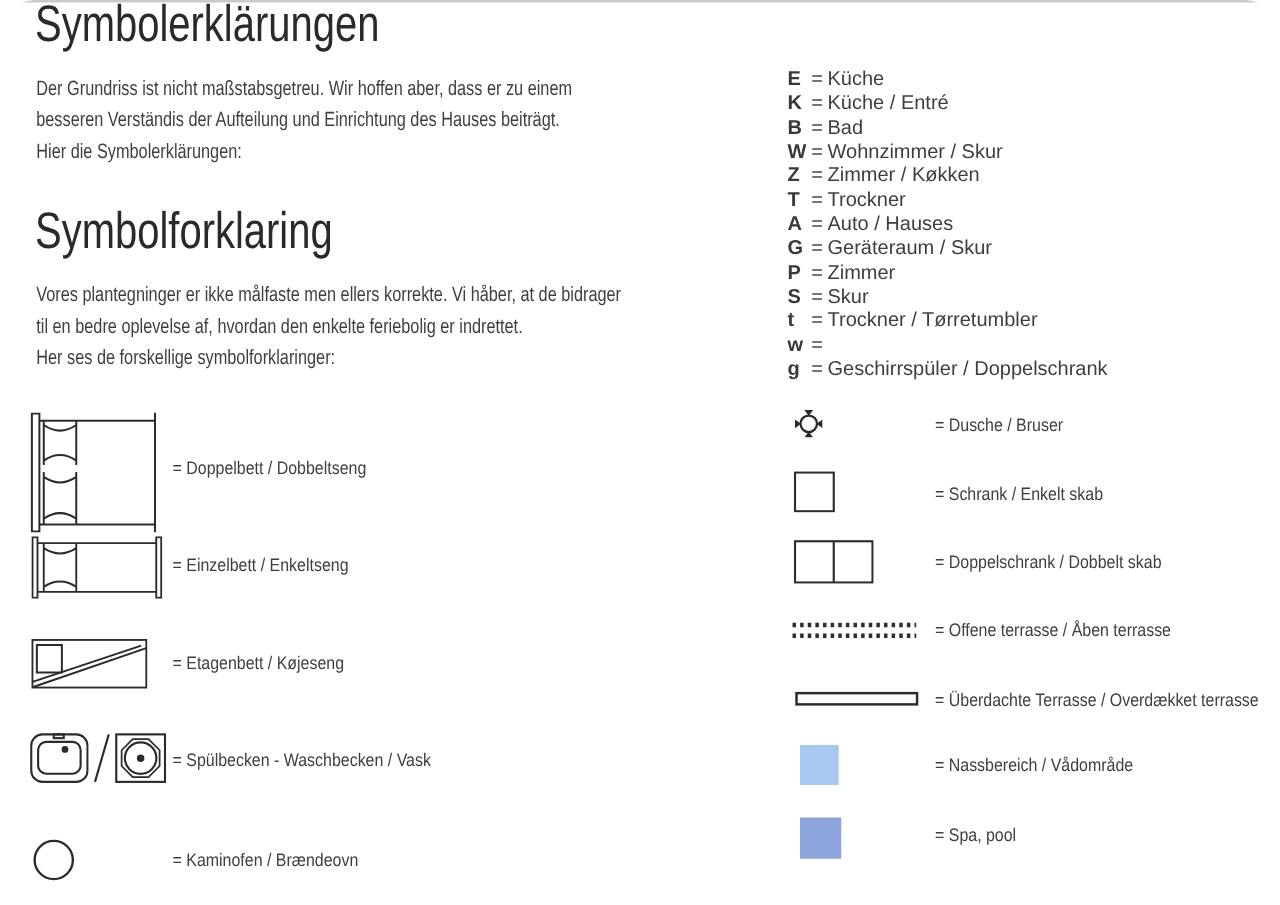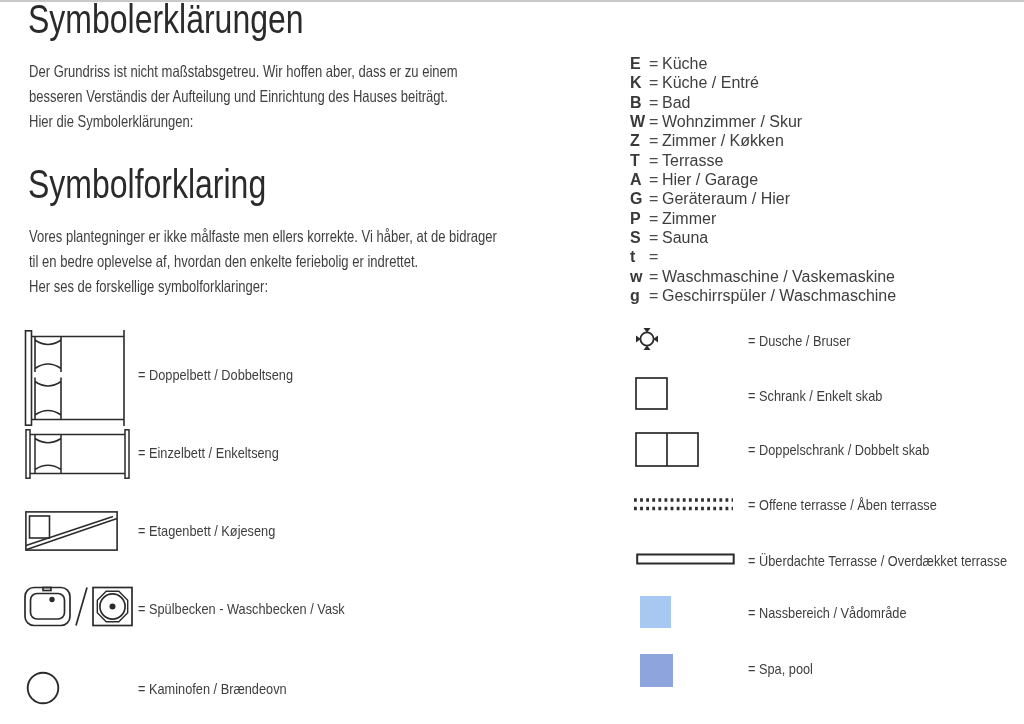--- a/index.html
+++ b/index.html
@@ -1,17 +1,17 @@
 <!DOCTYPE html>
 <html><head>
 <meta charset="utf-8">
 <style>
   html,body{margin:0;padding:0;background:#fff;}
   .page{position:relative;width:1024px;height:724px;background:#ffffff;overflow:hidden;
-        font-family:"Liberation Sans", sans-serif;color:#3e3e3e;}
+        font-family:"Liberation Sans", sans-serif;color:#3e3e3e;border-radius:28px;}
   .topline{position:absolute;left:0;top:0;width:1024px;height:2px;background:#c9c9c9;}
   .title{position:absolute;margin:0;font-size:41px;font-weight:500;color:#2a2a2a;
          line-height:1.08;white-space:nowrap;transform:scaleX(0.78);transform-origin:left top;}
   .intro{position:absolute;margin:0;font-size:16.5px;line-height:25px;color:#3f3f3f;
          white-space:pre-line;width:720px;transform:scaleX(0.79);transform-origin:left top;}
   .abbrev{position:absolute;left:630px;top:54px;}
   .abbrev-row{display:flex;height:19.35px;font-size:16px;line-height:19.35px;color:#3e3e3e;}
   .al{font-weight:bold;width:19px;color:#393939;}
   .ae{width:13px;color:#4a4a4a;}
   .sym{position:absolute;}
@@ -59,55 +59,55 @@
         <span class="at">Wohnzimmer / Skur</span>
       </div>
     <div class="abbrev-row">
         <span class="al">Z</span>
         <span class="ae">=</span>
         <span class="at">Zimmer / Køkken</span>
       </div>
     <div class="abbrev-row">
         <span class="al">T</span>
         <span class="ae">=</span>
-        <span class="at">Terrasse</span>
+        <span class="at">Trockner</span>
       </div>
     <div class="abbrev-row">
         <span class="al">A</span>
         <span class="ae">=</span>
-        <span class="at">Hier / Garage</span>
+        <span class="at">Auto / Hauses</span>
       </div>
     <div class="abbrev-row">
         <span class="al">G</span>
         <span class="ae">=</span>
-        <span class="at">Geräteraum / Hier</span>
+        <span class="at">Geräteraum / Skur</span>
       </div>
     <div class="abbrev-row">
         <span class="al">P</span>
         <span class="ae">=</span>
         <span class="at">Zimmer</span>
       </div>
     <div class="abbrev-row">
         <span class="al">S</span>
         <span class="ae">=</span>
-        <span class="at">Sauna</span>
+        <span class="at">Skur</span>
       </div>
     <div class="abbrev-row">
         <span class="al">t</span>
         <span class="ae">=</span>
+        <span class="at">Trockner / Tørretumbler</span>
       </div>
     <div class="abbrev-row">
         <span class="al">w</span>
         <span class="ae">=</span>
-        <span class="at">Waschmaschine / Vaskemaskine</span>
       </div>
     <div class="abbrev-row">
         <span class="al">g</span>
         <span class="ae">=</span>
-        <span class="at">Geschirrspüler / Waschmaschine</span>
+        <span class="at">Geschirrspüler / Doppelschrank</span>
       </div>
   </div>
 
   <div class="sym" style="left:24px;top:330px;">
     <svg width="103" height="96" viewBox="0 0 103 96" fill="none" stroke="#2b2b2b" stroke-width="1.6">
       <rect x="1.5" y="0.8" width="6" height="94.4"></rect>
       <line x1="100" y1="0" x2="100" y2="96"></line>
       <line x1="7.5" y1="6.5" x2="100" y2="6.5"></line>
       <line x1="7.5" y1="89.5" x2="100" y2="89.5"></line>
       <path d="M11,6.5 L11,42 M37,6.5 L37,42 M11,10 Q24,19 37,10 M11,38.5 Q24,29.5 37,38.5"></path>

